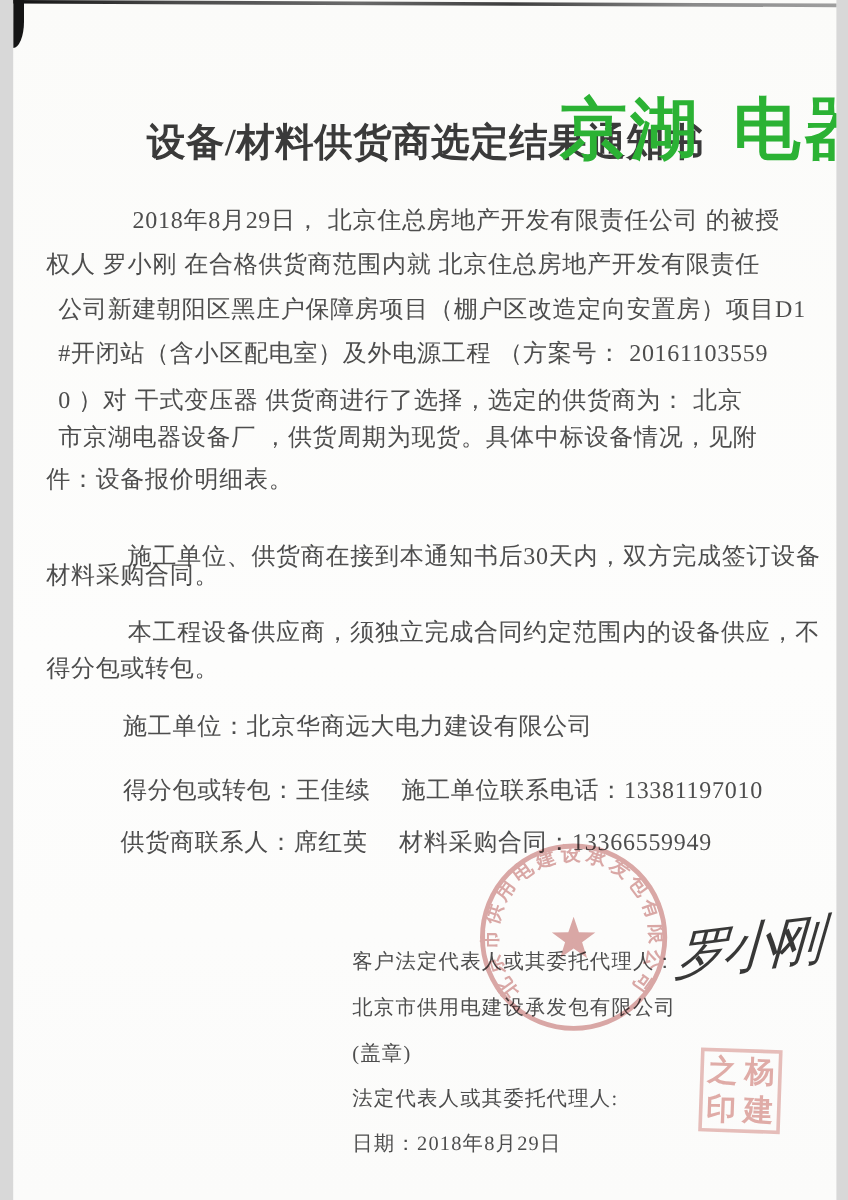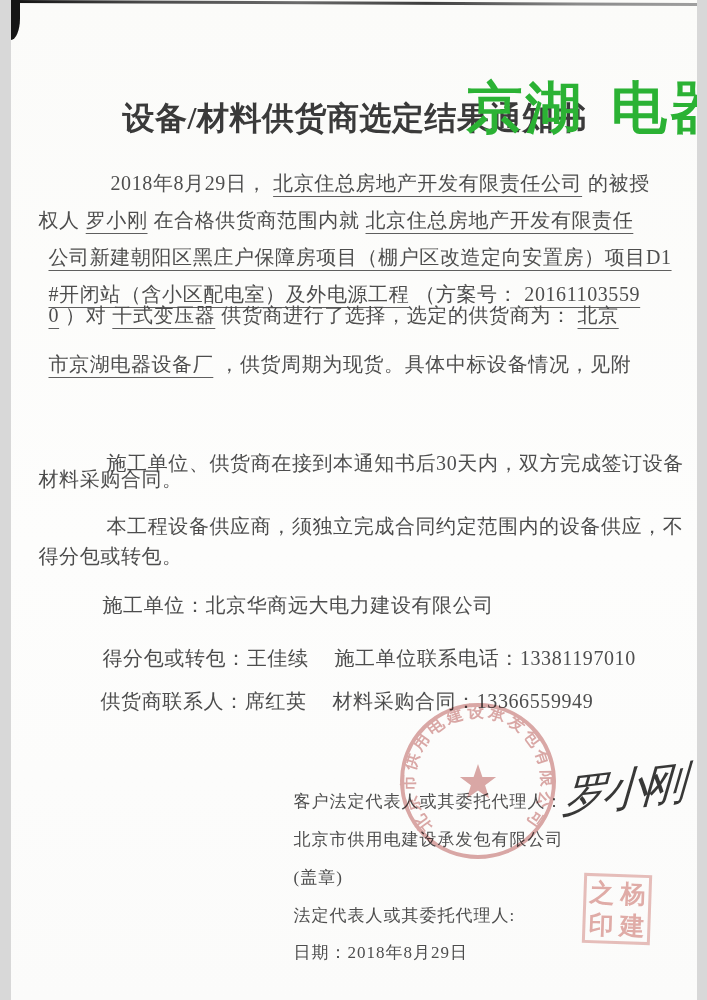--- a/index.html
+++ b/index.html
@@ -19,21 +19,21 @@
   
   .doc-title{position:absolute;left:112px;top:97px;font-size:32px;font-weight:bold;
     color:#3a3a3a;letter-spacing:0.5px;white-space:nowrap;}
   
   .watermark{position:absolute;left:456px;top:80px;z-index:5;
     font-family:"Liberation Sans","DejaVu Sans",sans-serif;font-weight:800;
     font-size:56px;line-height:1;color:#2bb234;letter-spacing:3px;word-spacing:8px;
     white-space:nowrap;}
   
   .line{position:absolute;white-space:nowrap;font-size:20px;letter-spacing:0.6px;color:#4d4d4d;}
-  .u{text-decoration:underline;text-decoration-thickness:1px;text-underline-offset:6px;
+  .u{text-decoration-thickness:1px;text-underline-offset:6px;
      text-decoration-color:#5f5f5f;margin:0 6px;}
   .u.flush{margin-left:10px;}
   .gap{margin-left:26px;}
   .sigline{font-size:17px;letter-spacing:1px;color:#4d4d4d;}
   
   .round-stamp{position:absolute;left:382px;top:696px;z-index:6;opacity:.6;
     mix-blend-mode:multiply;}
   
   .signature{position:absolute;left:551px;top:760px;z-index:7;font-size:45px;
     font-style:italic;color:#1d1d1d;letter-spacing:-5px;
@@ -64,25 +64,28 @@
   </div>
   <div class="line" style="left:28px;top:207px;">
     <span>权人</span><span class="u">罗小刚</span><span>在合格供货商范围内就</span><span class="u">北京住总房地产开发有限责任</span>
   </div>
   <div class="line" style="left:28px;top:244px;">
     <span class="u flush">公司新建朝阳区黑庄户保障房项目（棚户区改造定向安置房）项目D1</span>
   </div>
   <div class="line" style="left:28px;top:281px;">
     <span class="u flush">#开闭站（含小区配电室）及外电源工程</span><span>（方案号：</span><span class="u">20161103559</span>
   </div>
-  <div class="line" style="left:28px;top:302px;">
+  <div class="line" style="left:28px;top:320px;">
     <span class="u flush">0</span><span>）对</span><span class="u">干式变压器</span><span>供货商进行了选择，选定的供货商为：</span><span class="u">北京</span>
   </div>
   <div class="line" style="left:28px;top:351px;">
     <span class="u flush">市京湖电器设备厂</span><span>，供货周期为现货。具体中标设备情况，见附</span>
+  </div>
+  <div class="line" style="left:28px;top:386px;">
+    <span>件：设备报价明细表。</span>
   </div>
 
   <div class="line" style="left:96px;top:436px;margin-top:14px;">施工单位、供货商在接到本通知书后30天内，双方完成签订设备</div>
   <div class="line" style="left:28px;top:466px;text-align:right;">材料采购合同。</div>
 
   <div class="line" style="left:96px;top:513px;">本工程设备供应商，须独立完成合同约定范围内的设备供应，不</div>
   <div class="line" style="left:28px;top:543px;">得分包或转包。</div>
 
   <div class="line" style="left:92px;top:592px;">
     <span>施工单位：</span><span>北京华商远大电力建设有限公司</span>

